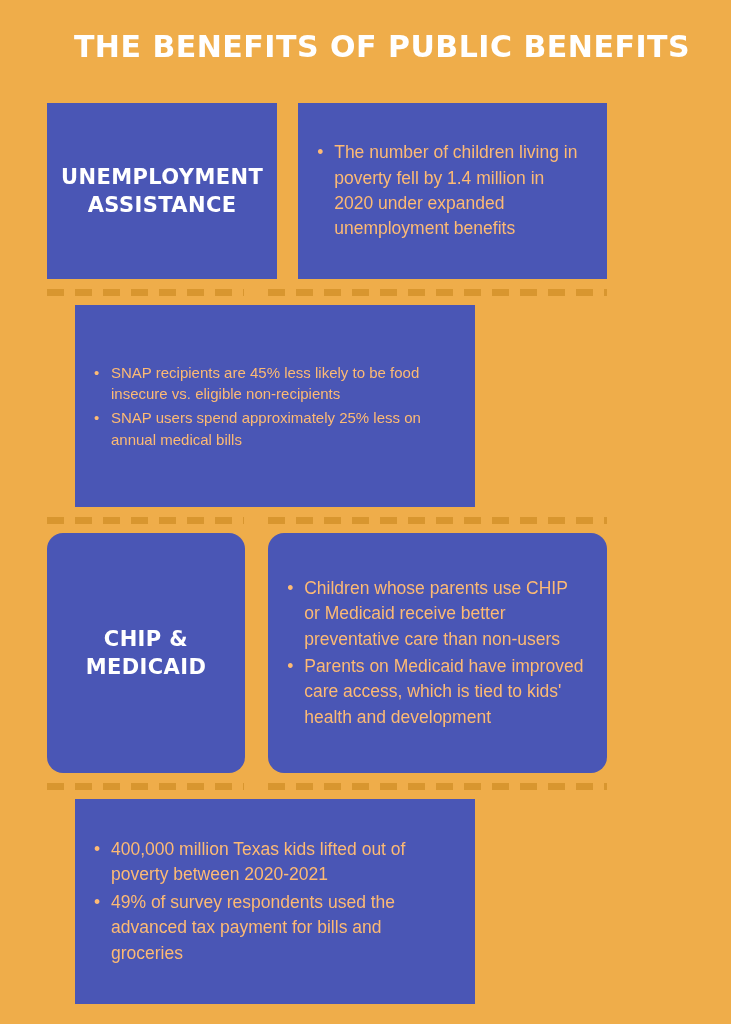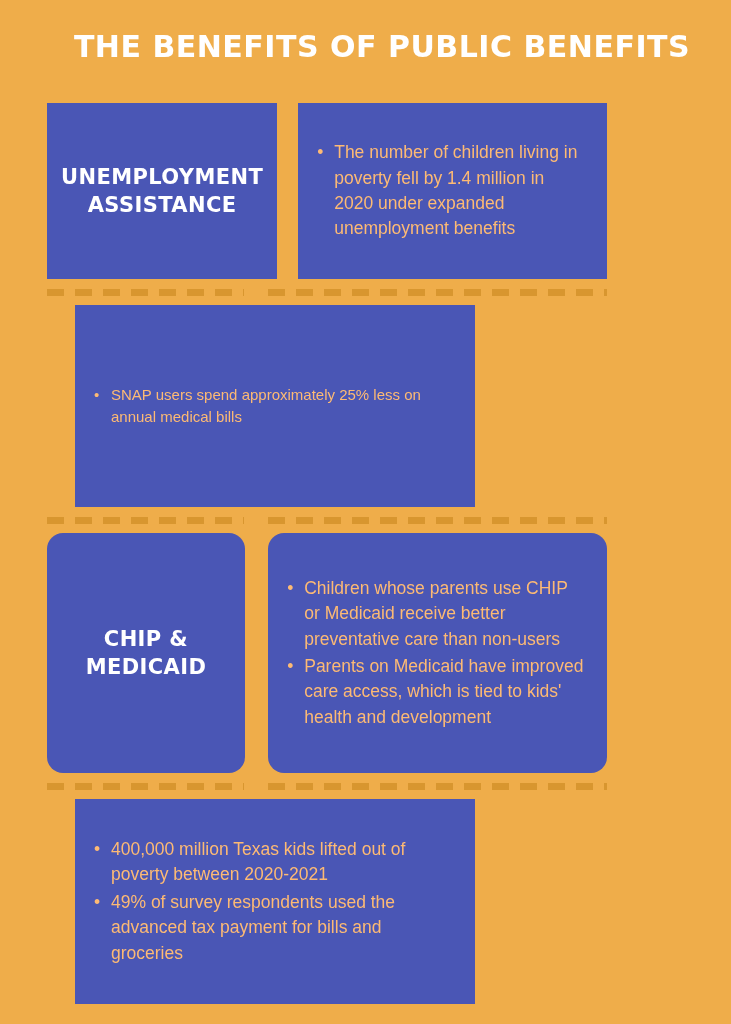--- a/index.html
+++ b/index.html
@@ -142,20 +142,21 @@
     <div class="sep">
       <div class="dash-left"></div>
       <div class="dash-mid"></div>
       <div class="dash-right"></div>
     </div>
 
     <div class="row r2">
       <div class="gap-col"></div>
       <div class="content-cell">
         <ul class="bullets fs-sm">
+          <li>SNAP recipients are 45% less likely to be food insecure vs. eligible non-recipients</li>
           <li>SNAP users spend approximately 25% less on annual medical bills</li>
         </ul>
       </div>
     </div>
 
     <div class="sep">
       <div class="dash-left"></div>
       <div class="dash-mid"></div>
       <div class="dash-right"></div>
     </div>

